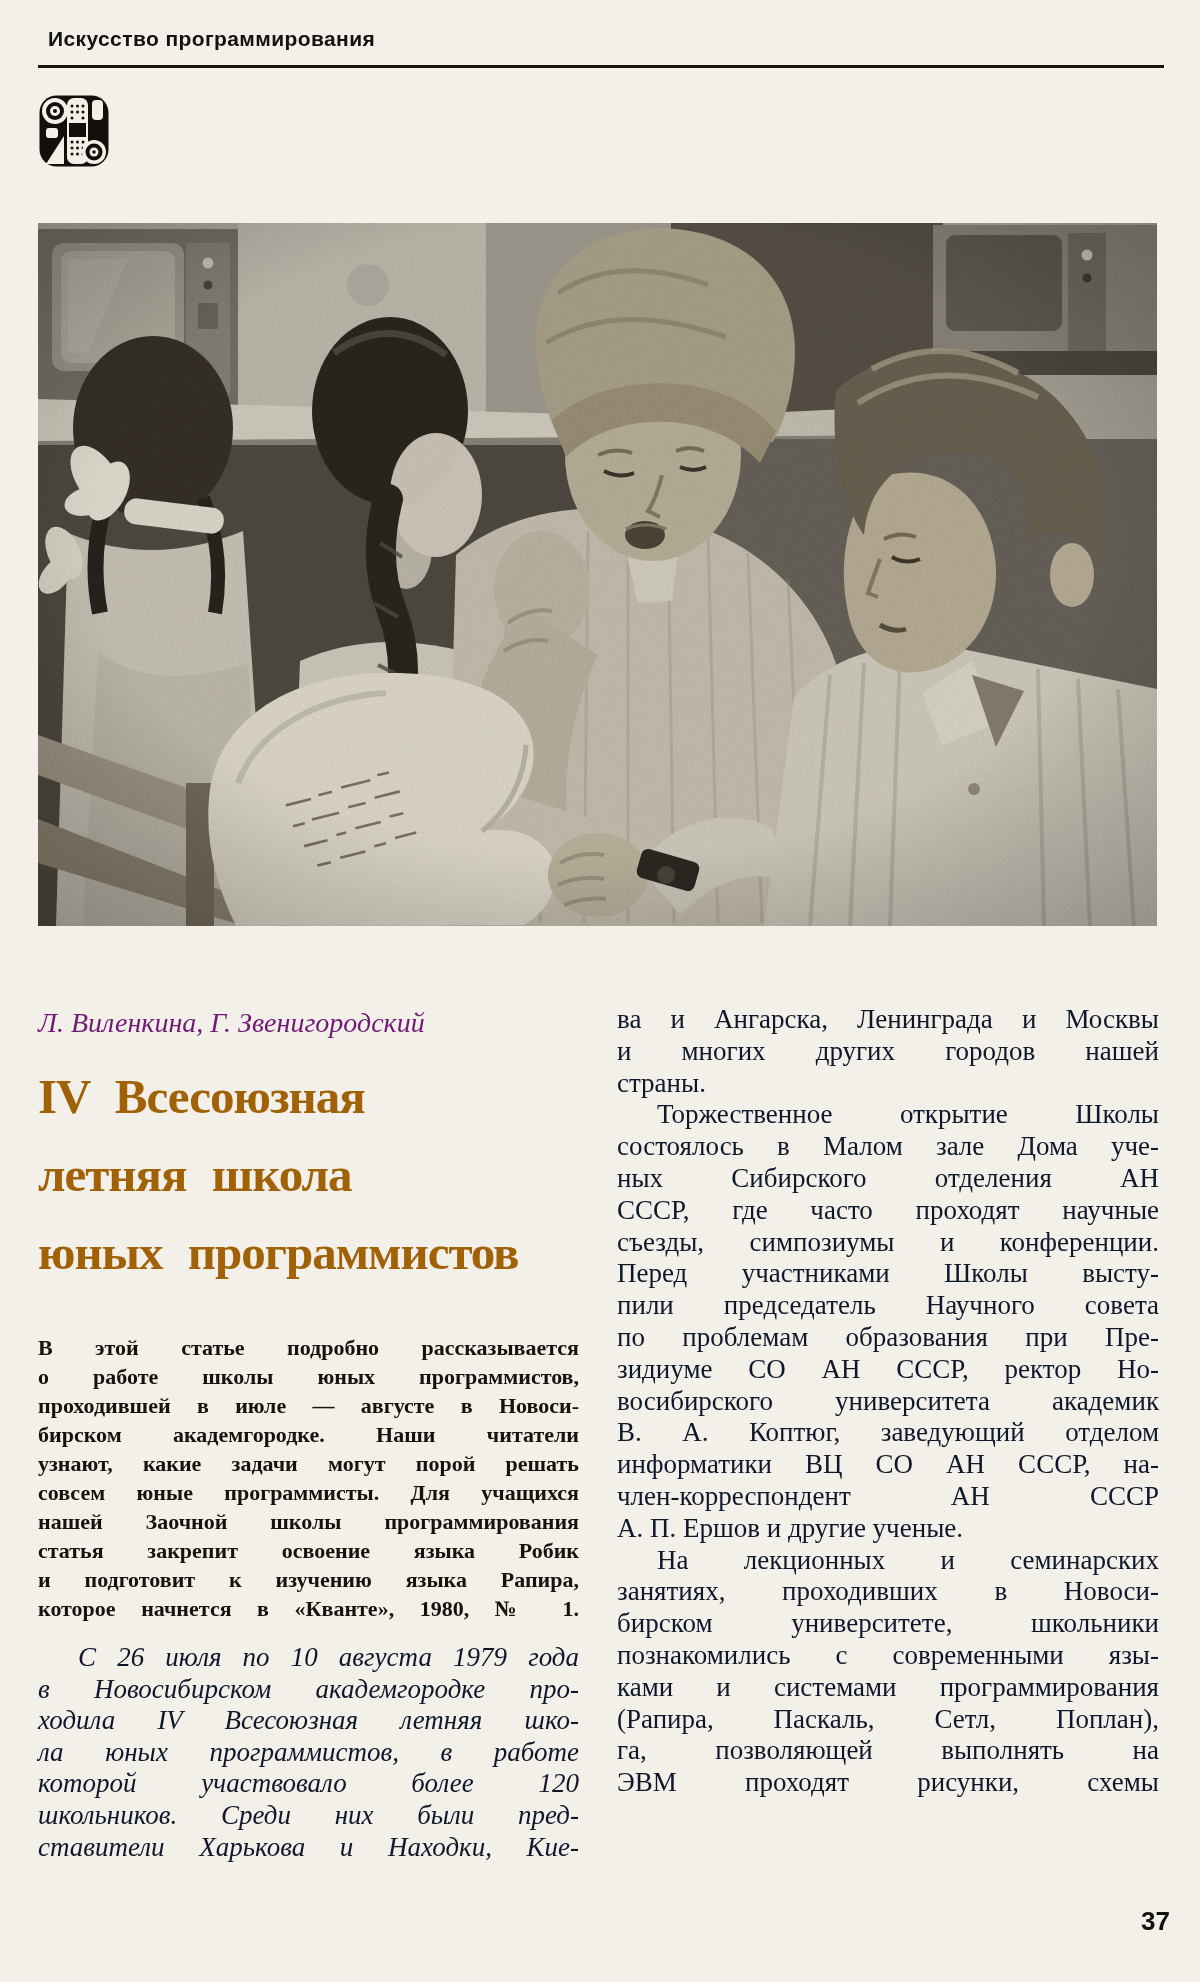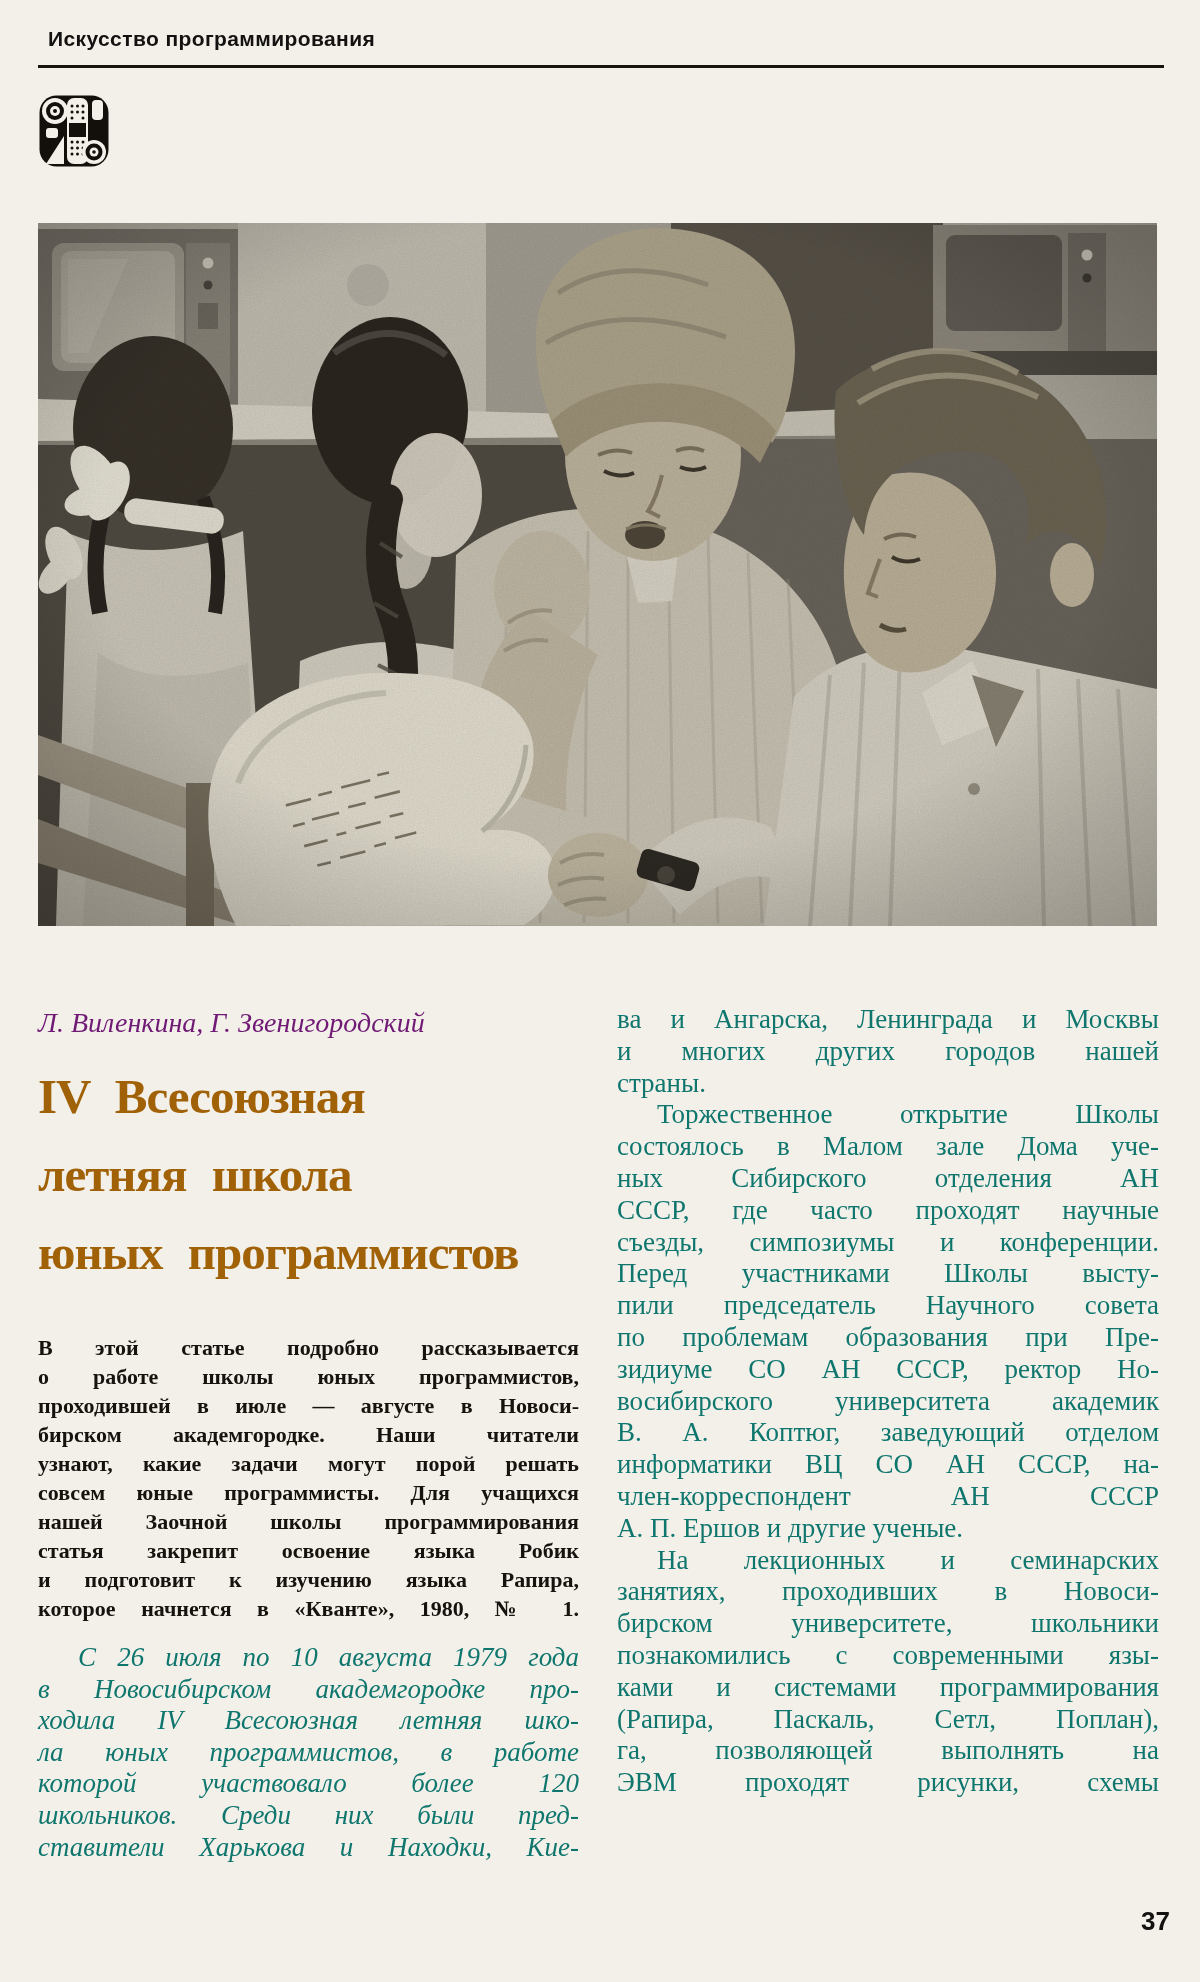--- a/index.html
+++ b/index.html
@@ -36,21 +36,21 @@
   .title{position:absolute;left:38px;top:1058px;width:560px;}
   .title .tline{
     font-weight:bold;font-size:49px;line-height:78px;
     letter-spacing:-1px;word-spacing:14px;color:#a16207;
     white-space:nowrap;
   }
   .lead{position:absolute;left:38px;top:1333px;width:541px;}
   .lead .ln{
     font-weight:bold;font-size:22px;line-height:29px;color:#16130f;
   }
-  .body-col{font-size:27px;color:#0f766e;}
+  .body-col{font-size:27px;color:#0f172a;}
   .left-body{position:absolute;left:38px;top:1642px;width:541px;font-style:italic;}
   .left-body .ln{line-height:31.6px;}
   .right-col{position:absolute;left:617px;top:1004px;width:542px;}
   .right-col .ln{line-height:31.8px;}
   
   .ln{text-align:justify;text-align-last:justify;white-space:normal;}
   .ln.end{text-align:center;text-align-last:left;}
   .ln.ind{padding-left:40px;}
   
   .page-number{

